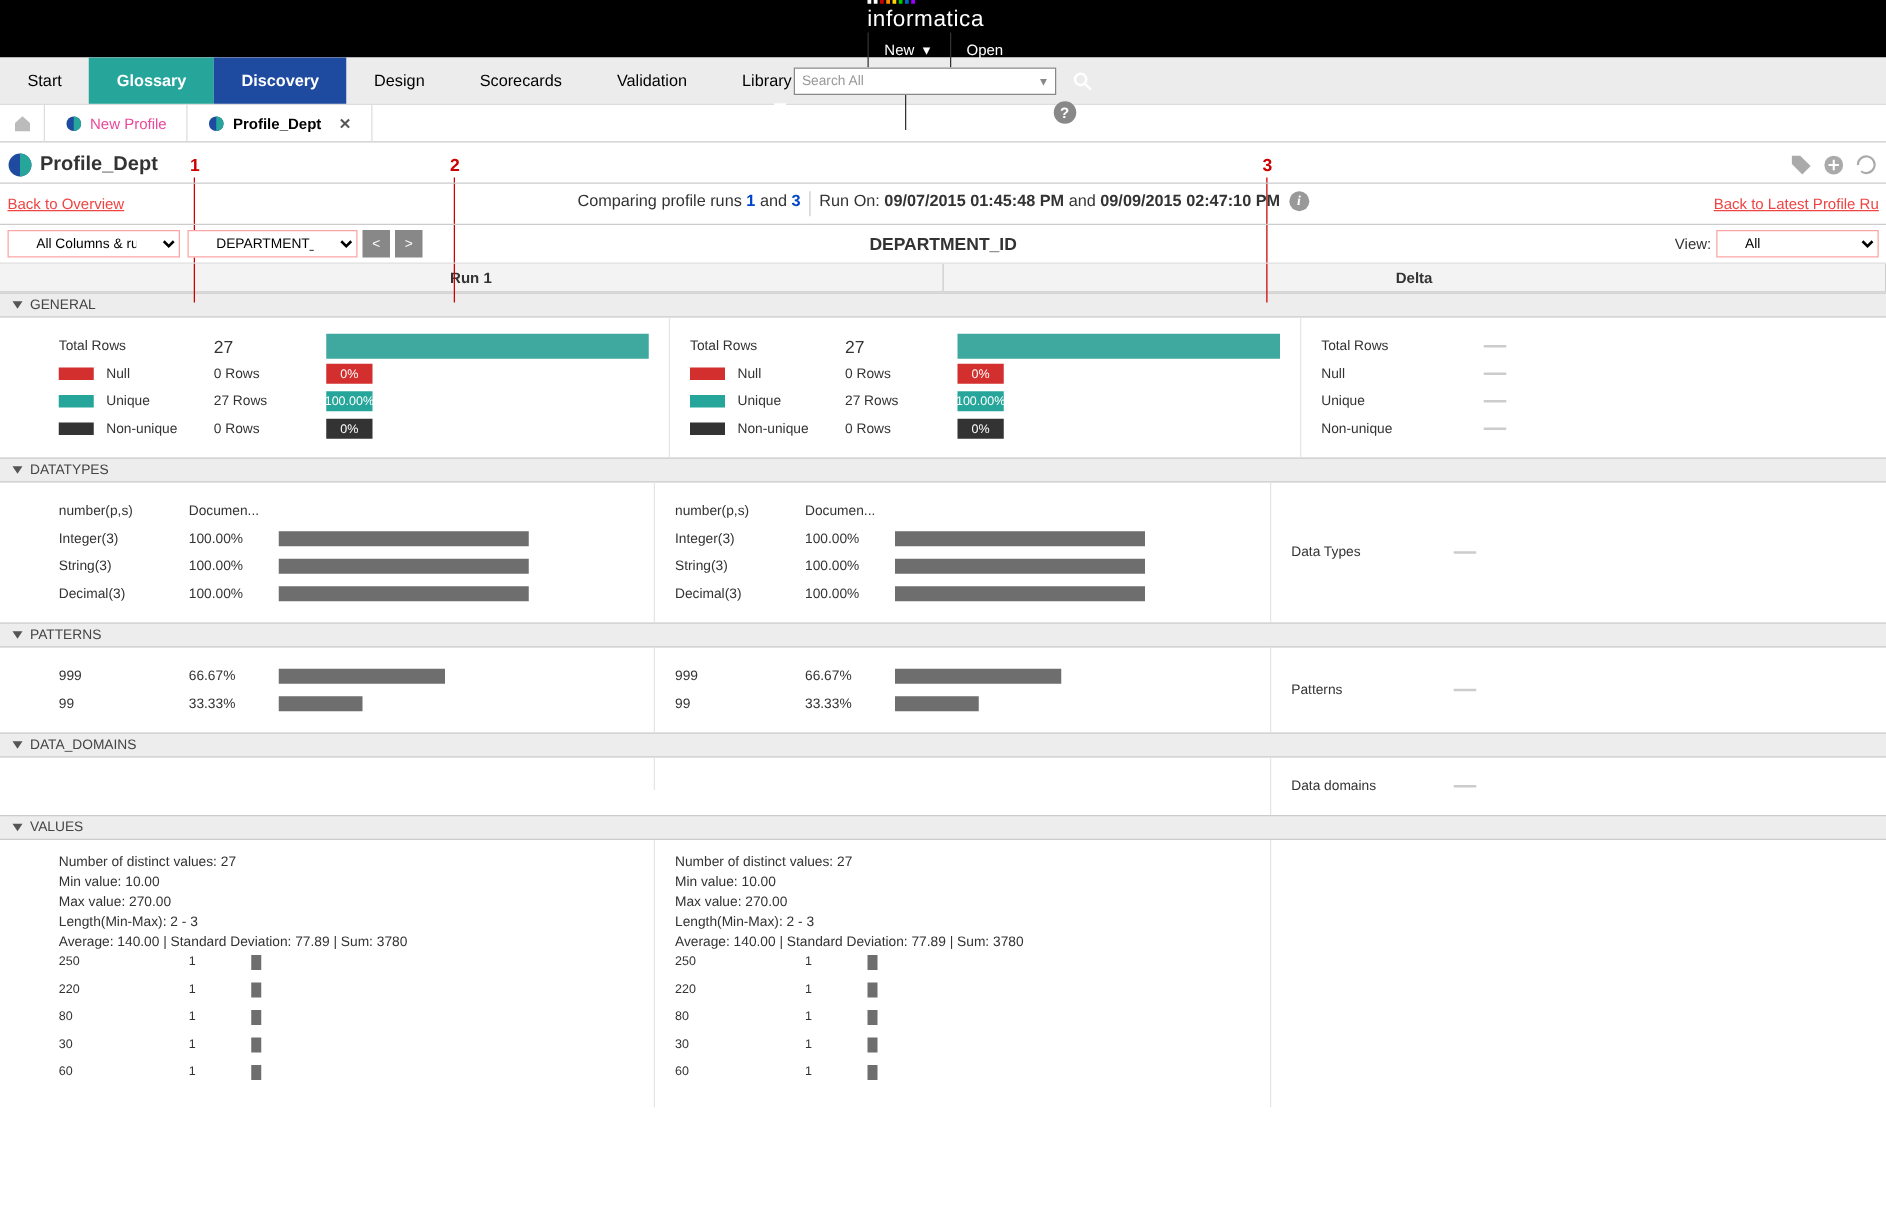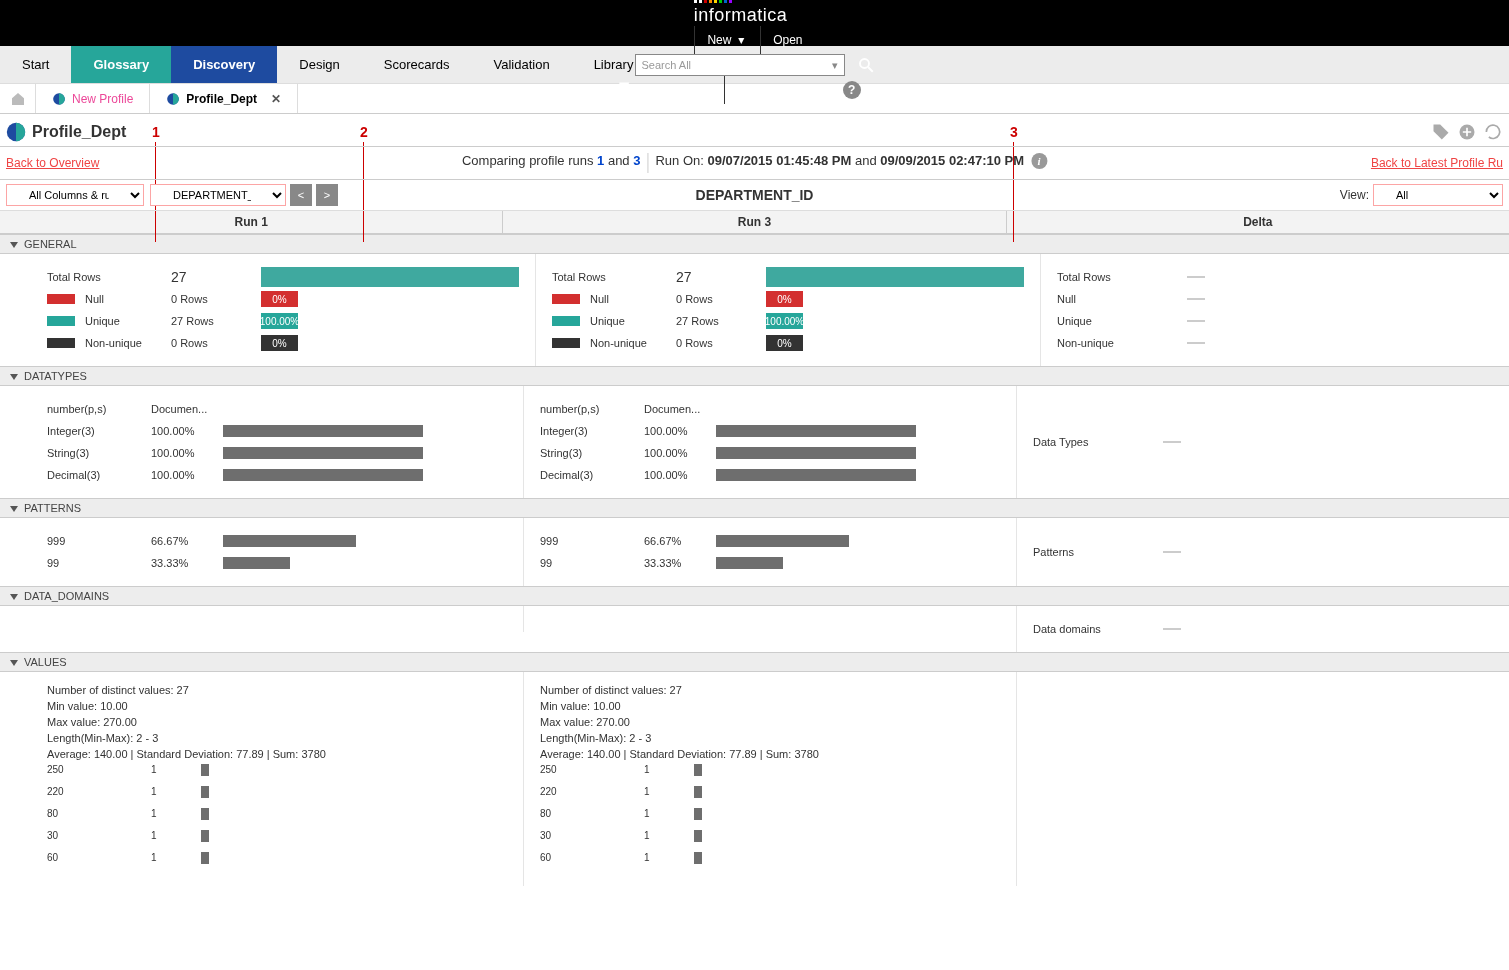--- a/index.html
+++ b/index.html
@@ -190,21 +190,20 @@
   <button class="navbtn">&gt;</button>
   <span class="col-title">DEPARTMENT_ID</span>
   <div class="view-right">
     <span>View:</span>
     <select class="sel" style="width:130px"><option>All</option></select>
   </div>
 </div>
 
 <div class="run-header">
   <div>Run 1</div>
-  <div>Run 3</div>
   <div>Delta</div>
 </div>
 
 <div class="section-head"><span class="tri"></span><span>GENERAL</span></div>
 <div class="cols">
   <div class="col">
     <div class="gen-row">
         <span class="gen-label">Total Rows</span>
         <span class="gen-val" style="font-size:14px">27</span>
         <div class="bar-wide"></div>

